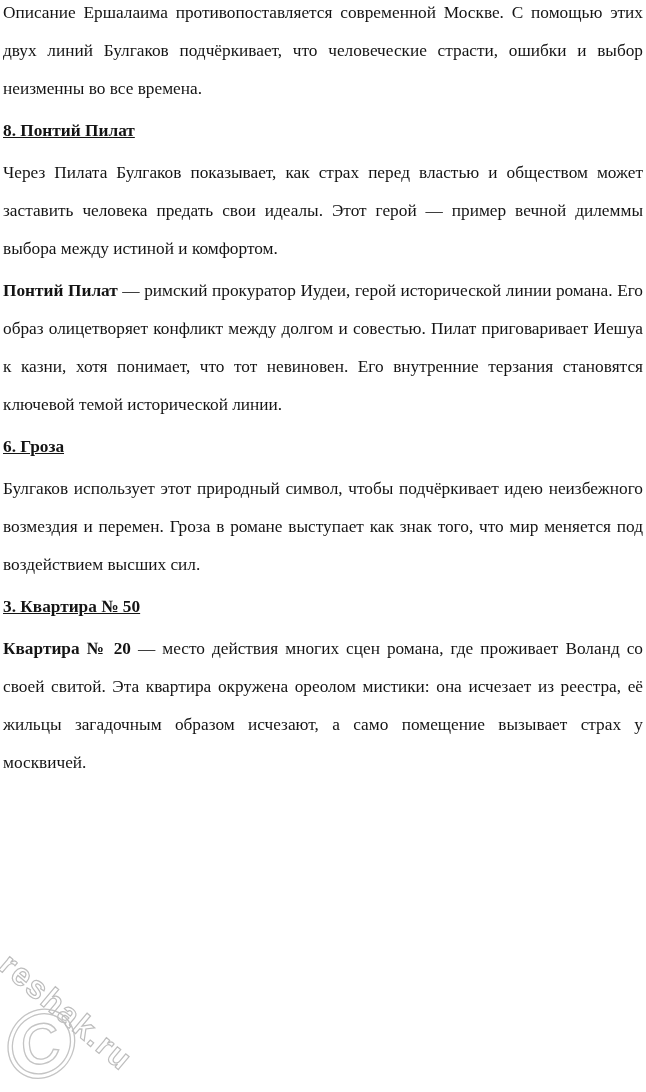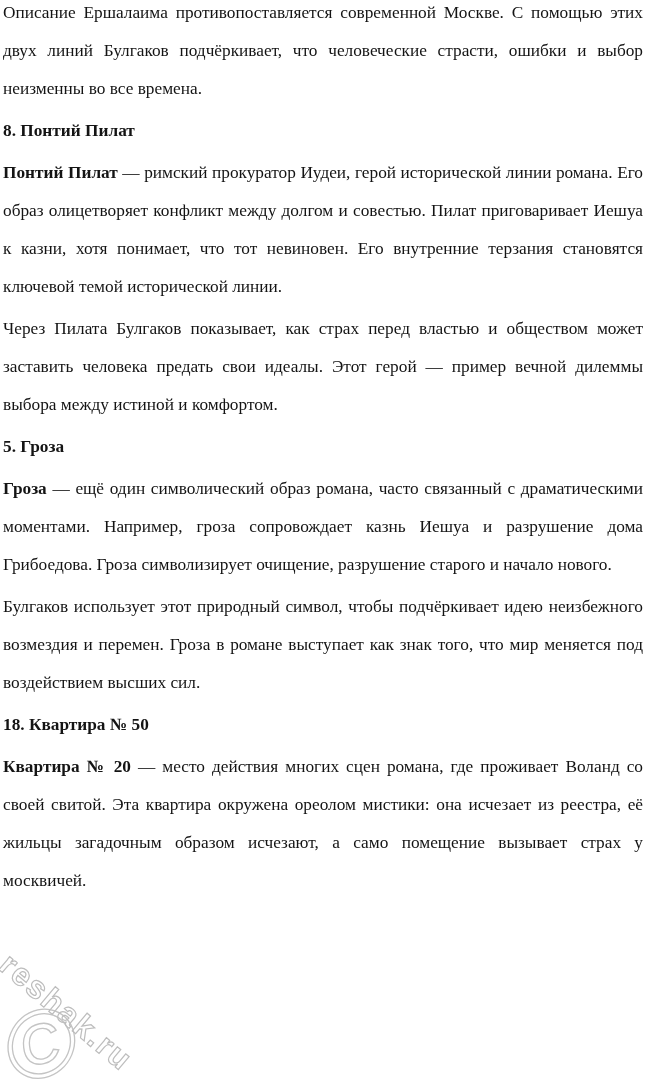--- a/index.html
+++ b/index.html
@@ -26,20 +26,21 @@
     text-align: justify;
     text-justify: inter-word;
   }
   .doc p {
     margin: 0 0 4px 0;
   }
   .doc .heading {
     margin: 0 0 4px 0;
     font-weight: bold;
     text-align: left;
+    text-decoration: underline;
   }
   .doc b.lead {
     font-weight: bold;
   }
   
   .watermark {
     position: absolute;
     inset: 0;
     z-index: 0;
     pointer-events: none;
@@ -76,22 +77,21 @@
 <div class="page">
 
   <div class="watermark">
     <span class="wm-copy">©</span>
     <span class="wm-text">reshak.ru</span>
   </div>
 
   <div class="doc" id="doc">
       <p>Описание Ершалаима противопоставляется современной Москве. С помощью этих двух линий Булгаков подчёркивает, что человеческие страсти, ошибки и выбор неизменны во все времена.</p>
       <p class="heading">8. Понтий Пилат</p>
+      <p>Через Пилата Булгаков показывает, как страх перед властью и обществом может заставить человека предать свои идеалы. Этот герой — пример вечной дилеммы выбора между истиной и комфортом.</p>
       <p><b class="lead">Понтий Пилат</b> — римский прокуратор Иудеи, герой исторической линии романа. Его образ олицетворяет конфликт между долгом и совестью. Пилат приговаривает Иешуа к казни, хотя понимает, что тот невиновен. Его внутренние терзания становятся ключевой темой исторической линии.</p>
-      <p>Через Пилата Булгаков показывает, как страх перед властью и обществом может заставить человека предать свои идеалы. Этот герой — пример вечной дилеммы выбора между истиной и комфортом.</p>
-      <p class="heading">5. Гроза</p>
-      <p><b class="lead">Гроза</b> — ещё один символический образ романа, часто связанный с драматическими моментами. Например, гроза сопровождает казнь Иешуа и разрушение дома Грибоедова. Гроза символизирует очищение, разрушение старого и начало нового.</p>
+      <p class="heading">6. Гроза</p>
       <p>Булгаков использует этот природный символ, чтобы подчёркивает идею неизбежного возмездия и перемен. Гроза в романе выступает как знак того, что мир меняется под воздействием высших сил.</p>
-      <p class="heading">18. Квартира № 50</p>
+      <p class="heading">3. Квартира № 50</p>
       <p><b class="lead">Квартира № 20</b> — место действия многих сцен романа, где проживает Воланд со своей свитой. Эта квартира окружена ореолом мистики: она исчезает из реестра, её жильцы загадочным образом исчезают, а само помещение вызывает страх у москвичей.</p>
     </div>
 
 </div>
 
 </body></html>

